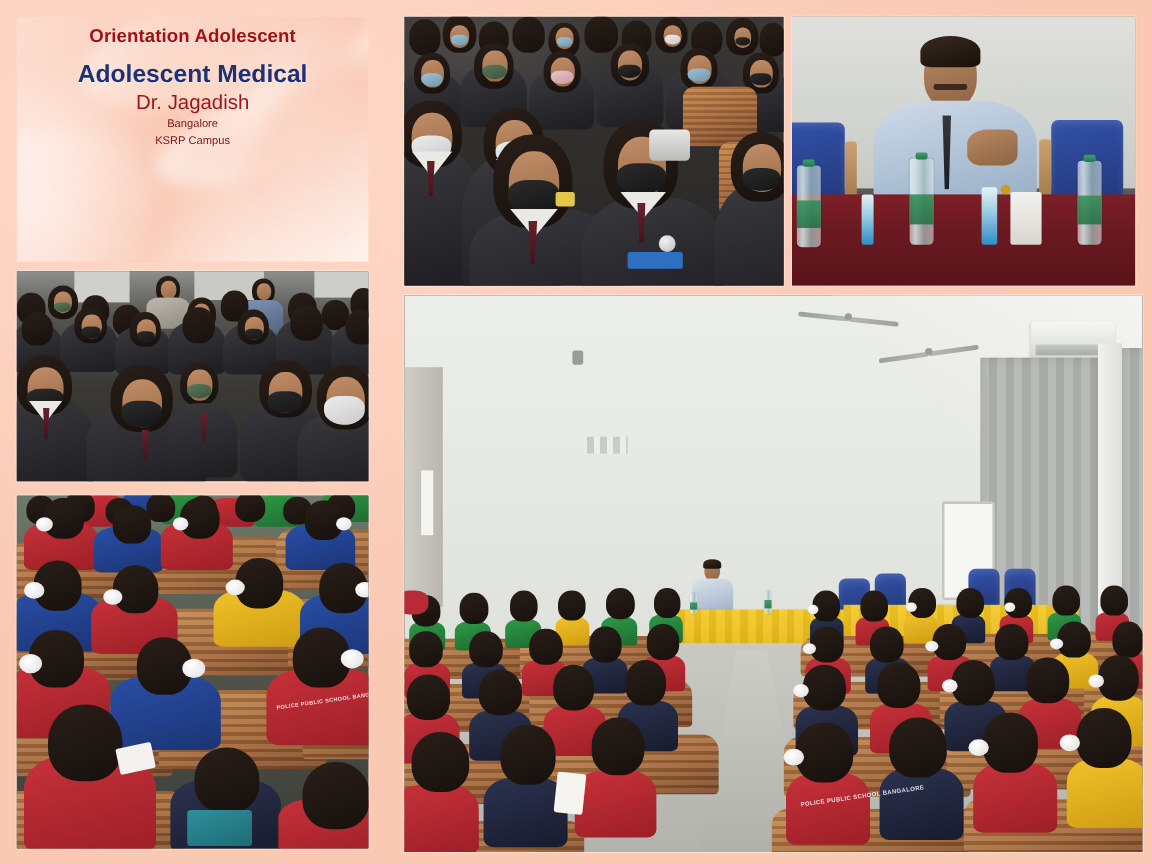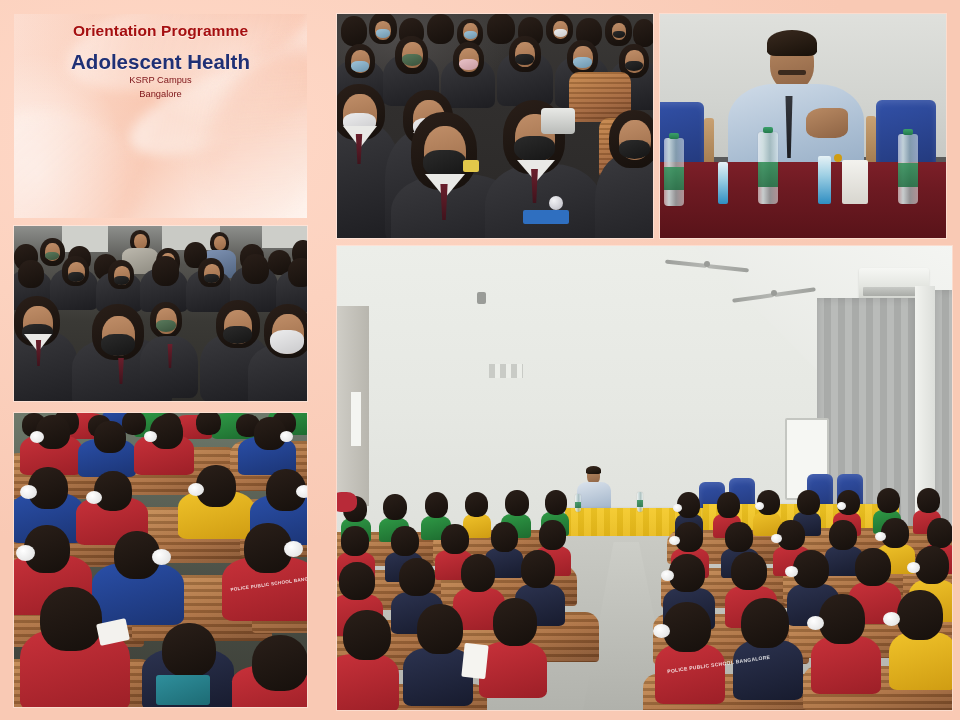--- a/index.html
+++ b/index.html
@@ -219,26 +219,27 @@
 <div id="collage">
 
   <div id="title-card">
     <div class="swirl s1"></div>
     <div class="swirl s2"></div>
     <div class="swirl s3"></div>
     <div class="swirl s4"></div>
     <div class="tint"></div>
 
     <div id="title-text">
-      <div class="t-line1">Orientation Programme</div>
+      <div class="t-line1">Orientation Adolescent</div>
       <div class="t-main">
-        <span>Adolescent Health</span><br>
-      </div>
+        <span>Adolescent Medical</span><br>
+      </div>
+      <div class="t-name">Dr. Jagadish</div>
+      <div class="t-sub">Bangalore</div>
       <div class="t-sub">KSRP Campus</div>
-      <div class="t-sub">Bangalore</div>
     </div>
   </div>
 
   <div class="photo" id="photo-students-blazers-girls">
     <div class="scene">
       <div class="hall-dark-bg"></div>
 
       <div>
         <div class="head" style="left:4px;  top:2px;  width:26px; height:30px;"></div>
         <div class="head" style="left:32px; top:-2px; width:28px; height:32px;"></div>

